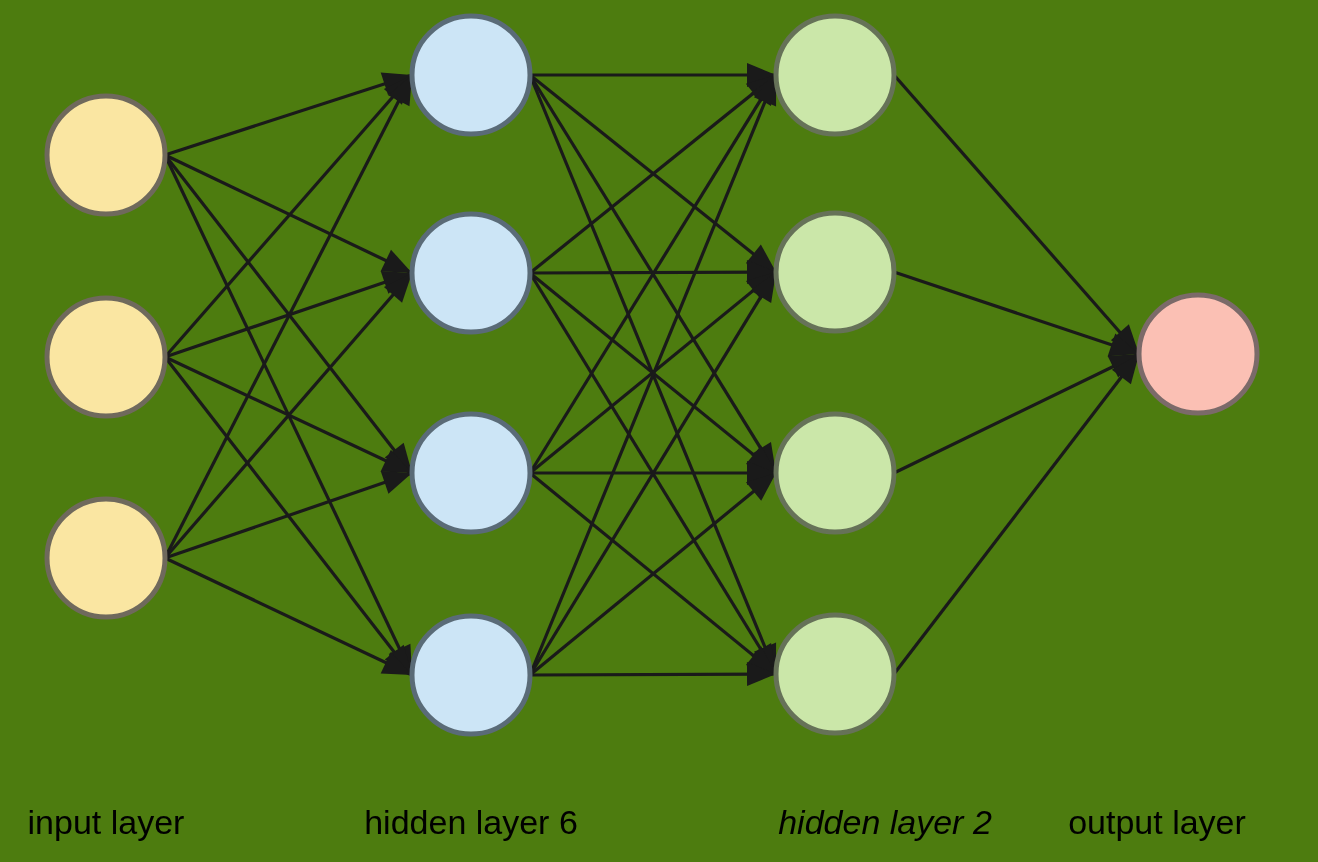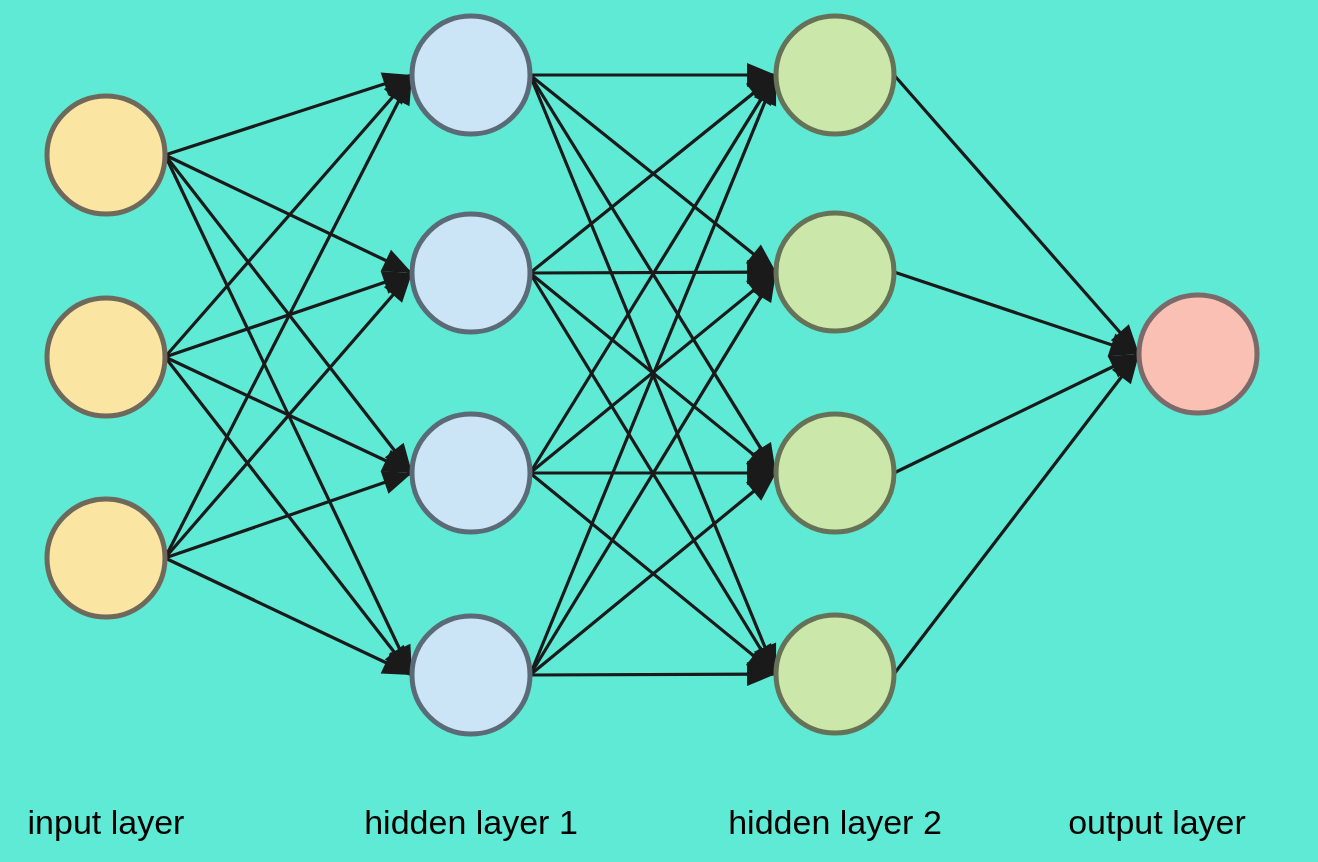--- a/index.html
+++ b/index.html
@@ -5,21 +5,21 @@
   html, body {
     margin: 0;
     padding: 0;
     background: #ffffff;
     overflow: hidden;
   }
   #stage {
     position: relative;
     width: 1318px;
     height: 862px;
-    background: #5eead4;
+    background: #4d7c0f;
     font-family: "Liberation Sans", sans-serif;
   }
   #net-svg {
     position: absolute;
     left: 0;
     top: 0;
   }
   .layer-label {
     position: absolute;
     top: 802px;
@@ -112,16 +112,16 @@
         <circle cx="471" cy="473" r="59" fill="#cce5f6" stroke="#5a6b77" stroke-width="5"></circle>
         <circle cx="471" cy="675" r="59" fill="#cce5f6" stroke="#5a6b77" stroke-width="5"></circle>
         <circle cx="835" cy="75" r="59" fill="#cbe7a9" stroke="#667258" stroke-width="5"></circle>
         <circle cx="835" cy="272" r="59" fill="#cbe7a9" stroke="#667258" stroke-width="5"></circle>
         <circle cx="835" cy="473" r="59" fill="#cbe7a9" stroke="#667258" stroke-width="5"></circle>
         <circle cx="835" cy="674" r="59" fill="#cbe7a9" stroke="#667258" stroke-width="5"></circle>
         <circle cx="1198" cy="354" r="59" fill="#fbc0b4" stroke="#7b6a69" stroke-width="5"></circle>
       </g>
     </svg>
   <span class="layer-label" style="left: 106px;">input layer</span>
-  <span class="layer-label" style="left: 471px;">hidden layer 1</span>
-  <span class="layer-label" style="left: 835px;">hidden layer 2</span>
+  <span class="layer-label" style="left: 471px;">hidden layer 6</span>
+  <span class="layer-label" style="left: 885px; font-style: italic;">hidden layer 2</span>
   <span class="layer-label" style="left: 1157px;">output layer</span>
 </div>
 
 </body></html>

